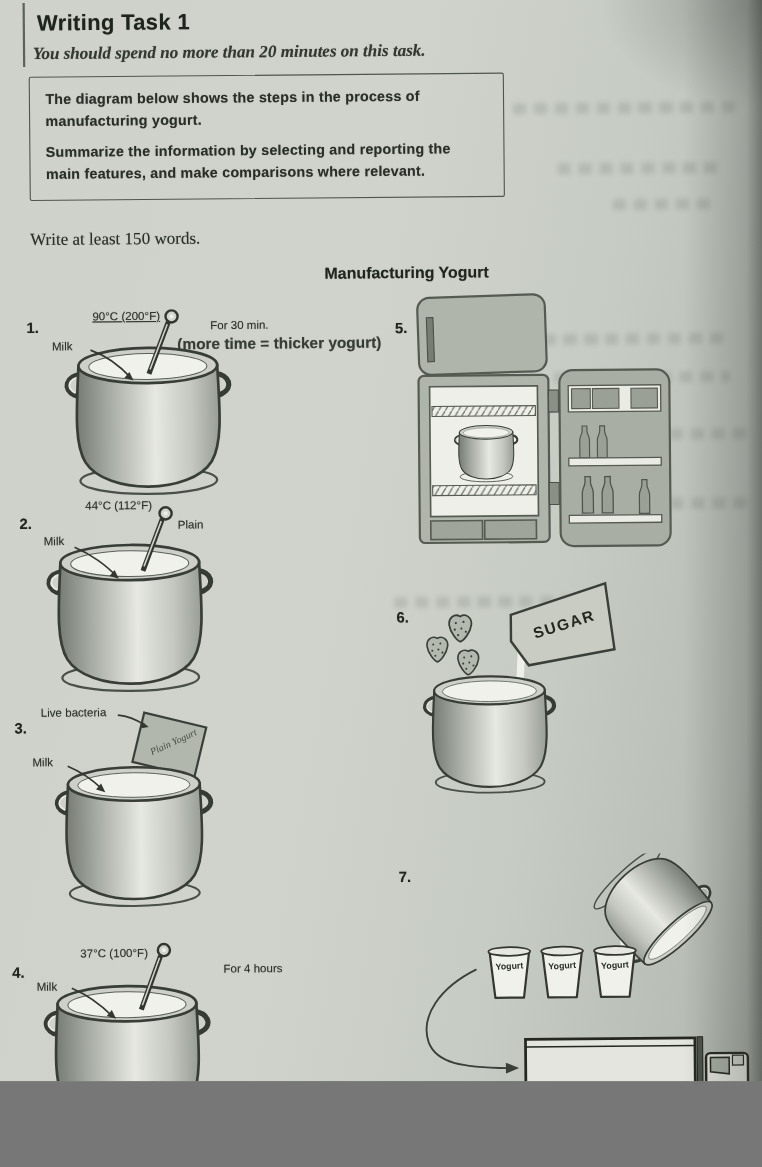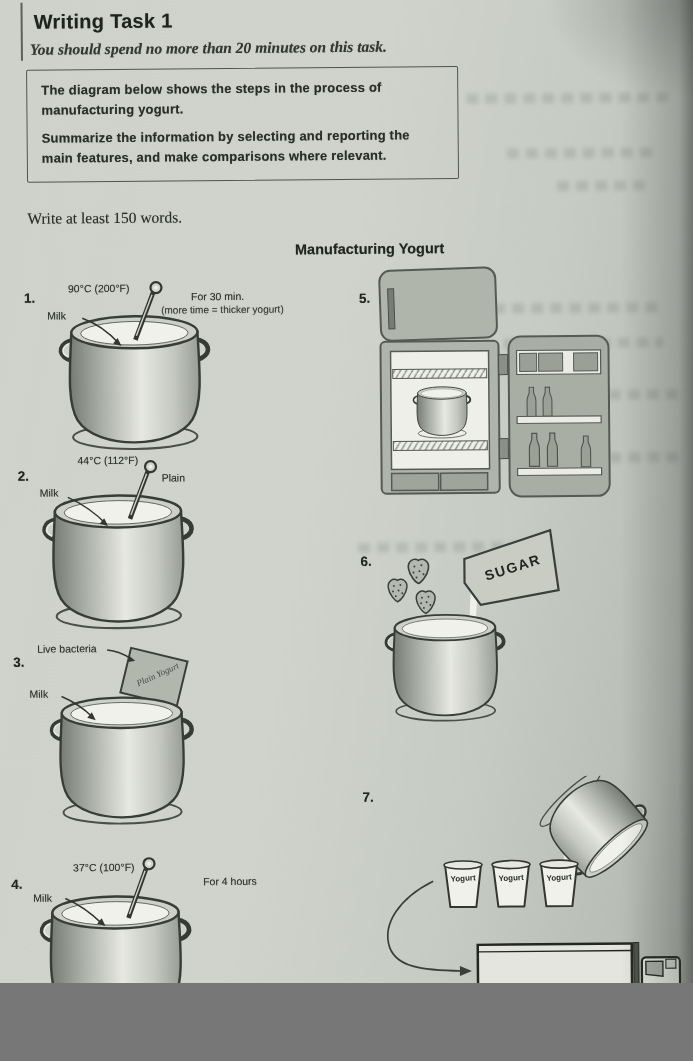--- a/index.html
+++ b/index.html
@@ -15,21 +15,21 @@
   .h-title{font-size:20px;font-weight:bold;color:#1e231d;letter-spacing:.3px;}
   .serif-i{font-family:"Liberation Serif",serif;font-style:italic;font-size:15.5px;color:#343832;font-weight:bold;}
   .serif{font-family:"Liberation Serif",serif;font-size:15.5px;color:#2b2f29;}
   .taskbox{position:absolute;left:30px;top:67px;width:432px;height:113px;
     border:1.6px solid #50554e;border-radius:2px;padding:10px 14px;box-sizing:border-box;}
   .taskbox p{margin:0 0 9px;font-size:13px;font-weight:bold;color:#2a2e28;
     line-height:1.5;letter-spacing:.2px;text-shadow:0 0 0.8px rgba(42,46,40,.45);}
   .vrule{position:absolute;left:25px;top:0;width:2px;height:58px;background:#5c615a;}
   .num{font-weight:bold;font-size:13.5px;color:#21251f;}
   .small{font-size:10.5px;}
-  .tiny{font-size:10px;color:#383c36;}
+  .tiny{font-size:14px;color:#383c36;font-weight:bold;}
   .dtitle{font-weight:bold;font-size:14.5px;color:#21251f;text-align:center;width:220px;}
   .figure{position:absolute;}
   .smudge{position:absolute;height:10px;filter:blur(2.3px);opacity:.45;border-radius:2px;
     background:repeating-linear-gradient(90deg,rgba(84,92,84,.38) 0 12px,rgba(84,92,84,0) 12px 19px);}
   .shade-right{position:absolute;top:0;right:0;width:72px;height:1061px;pointer-events:none;
     background:linear-gradient(to right,rgba(52,58,52,0) 0%,rgba(52,58,52,.25) 80%,rgba(36,41,36,.5) 100%);}
   .corner-tr{position:absolute;right:0;top:0;width:150px;height:100px;pointer-events:none;
     background:radial-gradient(ellipse at top right,rgba(44,49,44,.30),rgba(44,49,44,0) 70%);}
   .shade-bottom{position:absolute;left:0;top:1004px;width:693px;height:42px;pointer-events:none;
     background:linear-gradient(rgba(40,45,40,0),rgba(40,45,40,.22));}
@@ -97,21 +97,21 @@
 
     <div class="taskbox">
       <p>The diagram below shows the steps in the process of manufacturing yogurt.</p>
       <p>Summarize the information by selecting and reporting the main features, and make comparisons where relevant.</p>
     </div>
 
     <div class="lbl serif" style="left:30px;top:207px;">Write at least 150 words.</div>
     <div class="lbl dtitle" style="left:262px;top:241px;">Manufacturing Yogurt</div>
 
     <div class="lbl num" style="left:26px;top:288px;">1.</div>
-    <div class="lbl small" style="left:70px;top:280px;">90°C (200°F)</div>
+    <div class="lbl small" style="left:86px;top:280px;text-decoration:underline;">90°C (200°F)</div>
     <div class="lbl small" style="left:163px;top:289px;margin-left:30px;">For 30 min.</div>
     <div class="lbl tiny" style="left:163px;top:303px;">(more time = thicker yogurt)</div>
     <div class="lbl small" style="left:49px;top:307px;">Milk</div>
     <svg class="figure" style="left:18px;top:276px;" width="300" height="190" viewBox="0 0 300 190">
       <use href="#pot" x="38" y="26" width="160" height="151"></use>
       <line x1="137" y1="15" x2="119" y2="62" stroke="#32362e" stroke-width="4.6"></line>
       <line x1="136" y1="17" x2="120" y2="58" stroke="#cfd3cb" stroke-width="1.4"></line>
       <circle cx="140" cy="10" r="5.5" fill="#cfd3cb" stroke="#32362e" stroke-width="2.2"></circle>
       <circle cx="140" cy="10" r="2" fill="#eceee7"></circle>
       <path d="M66,40 C80,45 94,56 103,66" fill="none" stroke="#33372f" stroke-width="1.5"></path>

